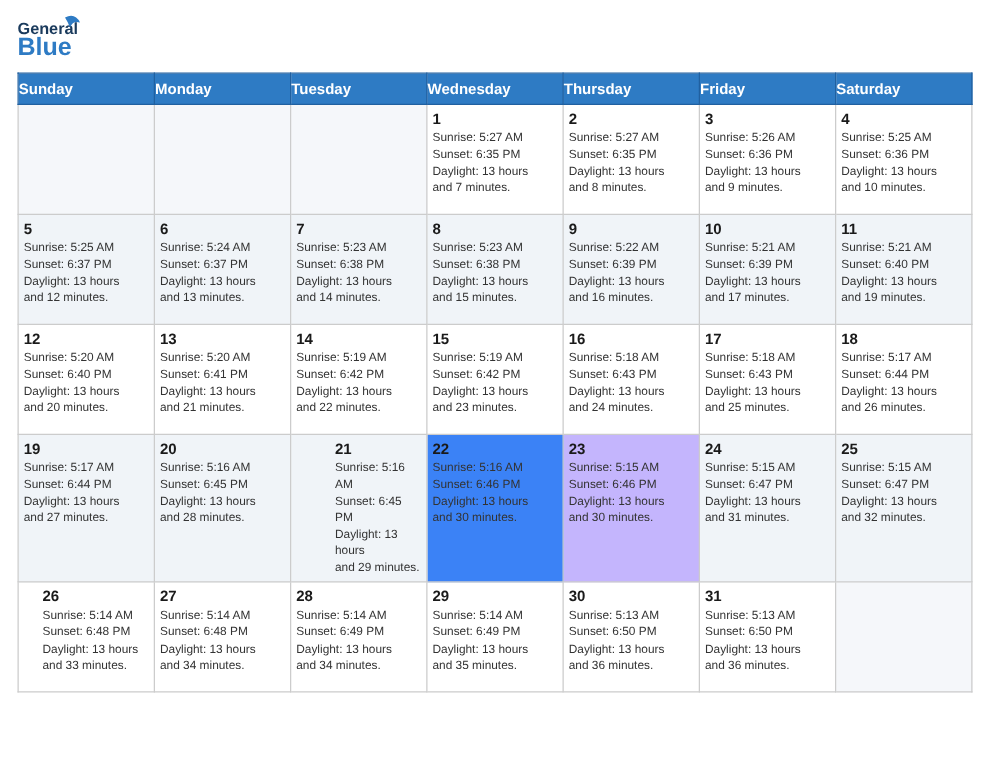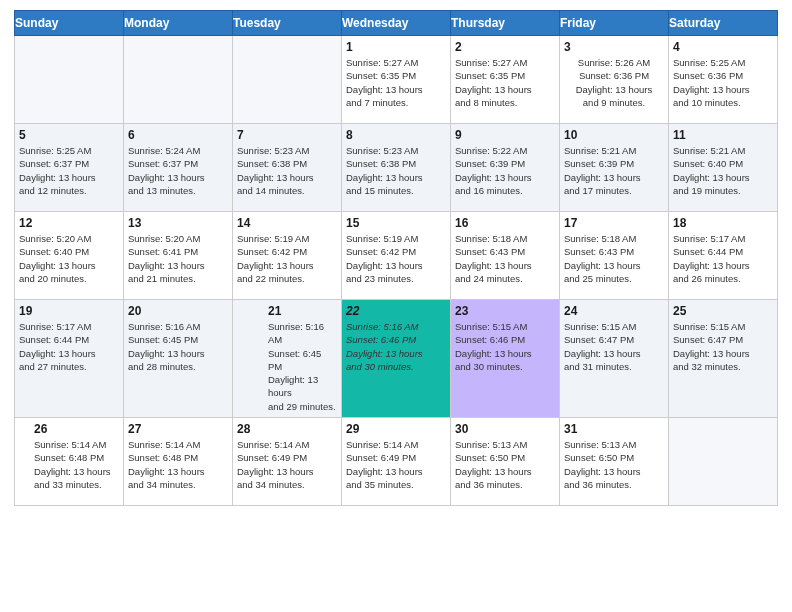--- a/index.html
+++ b/index.html
@@ -79,20 +79,33 @@
     .logo-wrapper {
       display: flex;
       align-items: center;
       gap: 4px;
     }
   </style>
 </head>
 <body>
 
 <div class="page">
+  <div class="header">
+    <div class="logo-wrapper">
+        <svg width="52" height="42" viewBox="0 0 52 42">
+          <text x="0" y="17" font-size="13" font-weight="bold" fill="#1a3a5c" font-family="Arial, sans-serif">General</text>
+          <text x="0" y="34" font-size="20" font-weight="bold" fill="#2e7bc4" font-family="Arial, sans-serif">Blue</text>
+          <path d="M38,4 Q46,0 50,8 Q44,6 42,12 Q40,7 38,4 Z" fill="#2e7bc4"></path>
+        </svg>
+      </div>
+    <div class="title-block">
+      <div class="main-title"></div>
+      <div class="subtitle"></div>
+    </div>
+  </div>
 
   <table class="calendar">
     <thead>
       <tr>
       <th>Sunday</th>
           <th>Monday</th>
           <th>Tuesday</th>
           <th>Wednesday</th>
           <th>Thursday</th>
           <th>Friday</th>
@@ -113,21 +126,21 @@
           </td>
           <td style="background: rgb(255, 255, 255);">
             <span class="day-number">2</span>
             <div class="day-info" style="white-space: pre-line;">Sunrise: 5:27 AM
 Sunset: 6:35 PM
 Daylight: 13 hours
 and 8 minutes.</div>
           </td>
           <td style="background: rgb(255, 255, 255);">
             <span class="day-number">3</span>
-            <div class="day-info" style="white-space: pre-line; text-align: center;">Sunrise: 5:26 AM
+            <div class="day-info" style="white-space: pre-line;">Sunrise: 5:26 AM
 Sunset: 6:36 PM
 Daylight: 13 hours
 and 9 minutes.</div>
           </td>
           <td style="background: rgb(255, 255, 255);">
             <span class="day-number">4</span>
             <div class="day-info" style="white-space: pre-line;">Sunrise: 5:25 AM
 Sunset: 6:36 PM
 Daylight: 13 hours
 and 10 minutes.</div>
@@ -250,21 +263,21 @@
 Daylight: 13 hours
 and 28 minutes.</div>
           </td>
           <td style="background: rgb(240, 244, 248); padding-left: 35px;">
             <span class="day-number">21</span>
             <div class="day-info" style="white-space: pre-line;">Sunrise: 5:16 AM
 Sunset: 6:45 PM
 Daylight: 13 hours
 and 29 minutes.</div>
           </td>
-          <td style="background: #14b8a6; font-style: italic;">
+          <td style="background: #3b82f6;">
             <span class="day-number">22</span>
             <div class="day-info" style="white-space: pre-line;">Sunrise: 5:16 AM
 Sunset: 6:46 PM
 Daylight: 13 hours
 and 30 minutes.</div>
           </td>
           <td style="background: #c4b5fd;">
             <span class="day-number">23</span>
             <div class="day-info" style="white-space: pre-line;">Sunrise: 5:15 AM
 Sunset: 6:46 PM

